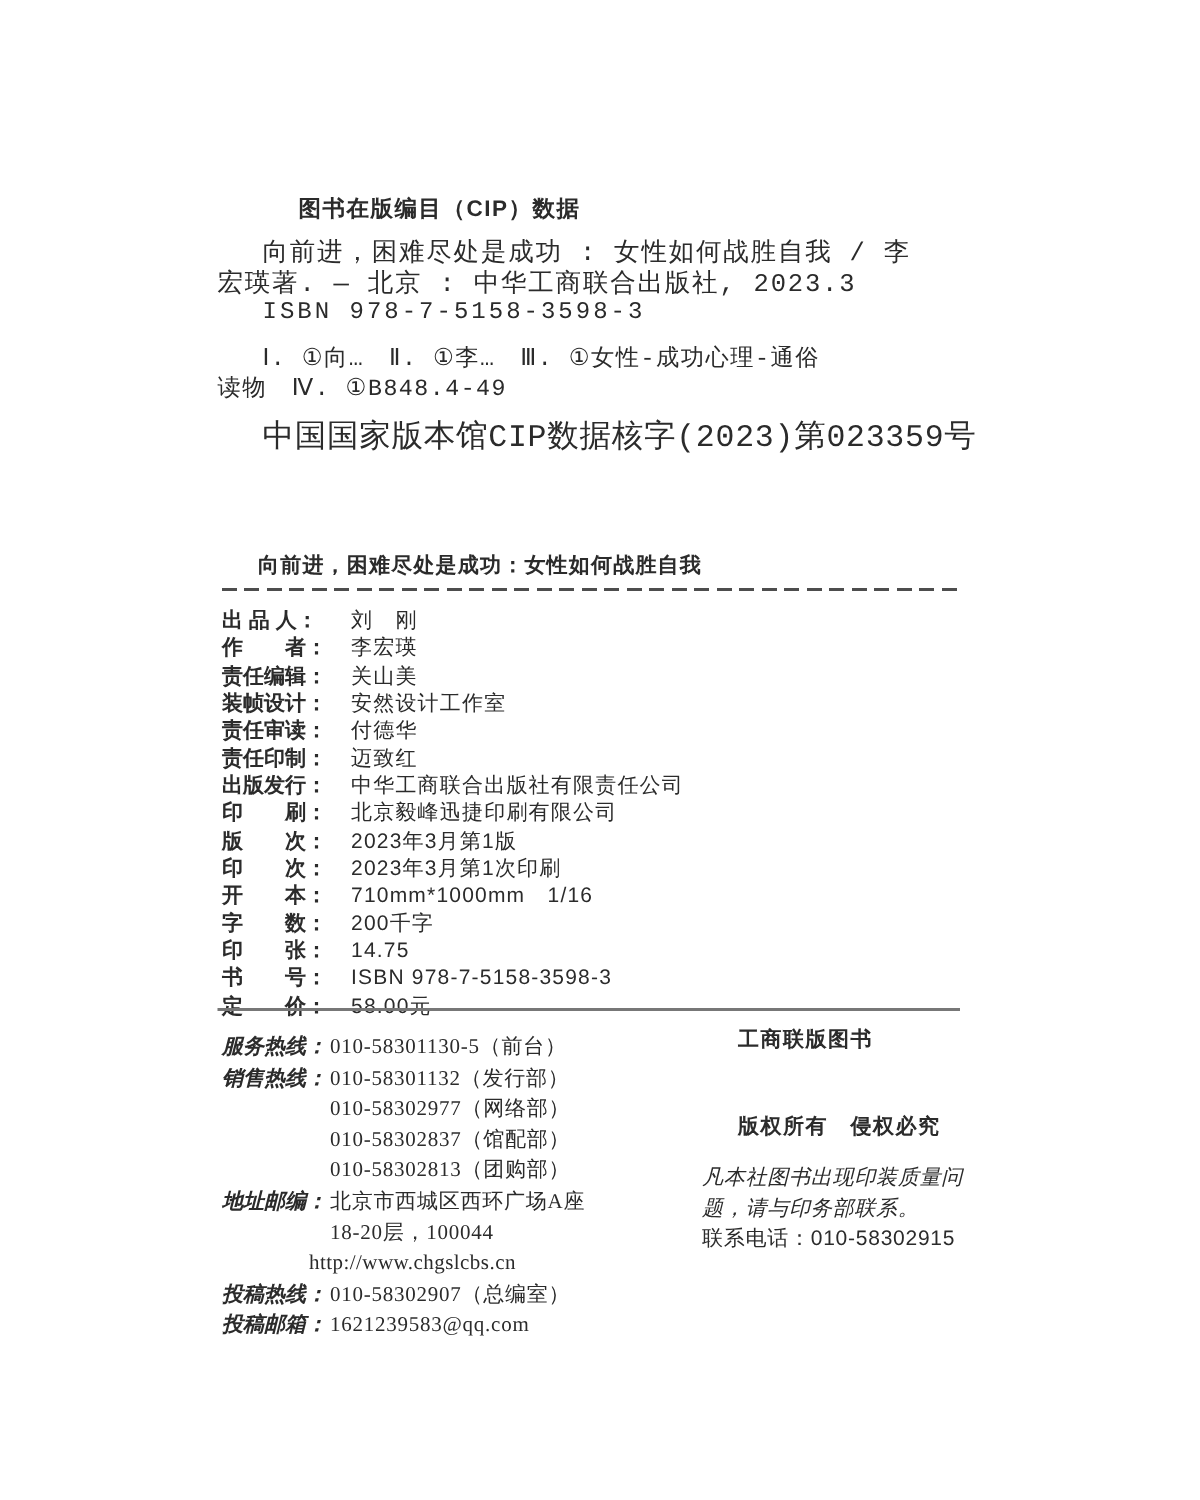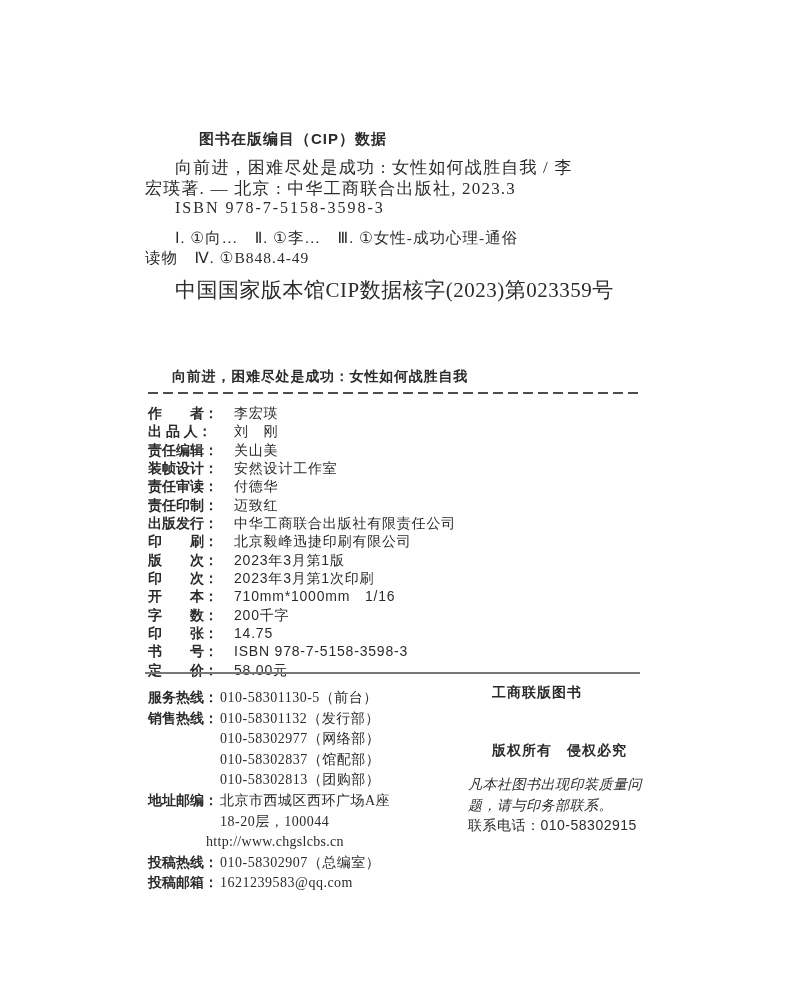--- a/index.html
+++ b/index.html
@@ -6,21 +6,21 @@
   html,body { width:800px; height:1000px; }
   body {
     background:#ffffff;
     color:#2b2b2b;
     font-family:"Liberation Sans", sans-serif;
     position:relative;
     overflow:hidden;
   }
   .abs { position:absolute; }
   .b { font-weight:700;padding-left:24px; }
-  .serif { font-family:Liberation Serif, serif; }
+  .serif { font-family:Liberation Mono, monospace; }
 
   
   .cip-heading { left:175px; top:130px; font-size:15px; letter-spacing:1px; }
   .cip-l1 { left:175px; top:156px; font-size:17px; letter-spacing:1.2px; }
   .cip-l2 { left:145px; top:177px; font-size:17px; letter-spacing:1.2px; }
   .cip-isbn { left:175px; top:199px; font-size:16px; letter-spacing:2px; }
   .cip-c1 { left:175px; top:228px; font-size:15.5px; letter-spacing:1px; }
   .cip-c2 { left:145px; top:248px; font-size:15.5px; letter-spacing:1px; }
   .cip-rec { left:175px; top:276px; font-size:21px; letter-spacing:0.5px; }
 
@@ -35,21 +35,21 @@
   .details { left:148px; top:404px; font-size:14px; }
   .drow { height:18.35px; line-height:18.35px; white-space:nowrap; }
   .dlbl { display:inline-block; min-width:70px; font-weight:700; }
   .dval { margin-left:16px; letter-spacing:0.8px; }
 
   .solid-rule { left:145px; top:672px; width:495px; height:2px; background:#777; }
 
   
   .contact { left:148px; top:687px; font-size:14px; }
   .crow { height:20.6px; line-height:20.6px; white-space:nowrap; }
-  .clbl { display:inline-block; width:70px; font-weight:700; }
+  .clbl { display:inline-block; width:70px; font-weight:700;font-style:italic; }
   .cval { margin-left:2px; letter-spacing:0.5px; font-family:"Liberation Serif", serif; }
   .cfull { margin-left:-12px; letter-spacing:0.3px; font-family:"Liberation Serif", serif; }
 
   
   .brand   { left:468px; top:684px; font-size:14px; letter-spacing:1px; }
   .rights  { left:468px; top:742px; font-size:14px; letter-spacing:1px; }
   .quality { left:468px; top:774px; font-size:14px; line-height:21px; letter-spacing:0.5px;font-style:italic; }
   .cphone  { left:468px; top:817px; font-size:14px; letter-spacing:0.5px; }
 </style>
 </head>
@@ -62,22 +62,22 @@
   <div class="abs cip-l2 serif">宏瑛著. — 北京 : 中华工商联合出版社, 2023.3</div>
   <div class="abs cip-isbn serif">ISBN 978-7-5158-3598-3</div>
   <div class="abs cip-c1 serif">Ⅰ. ①向…　Ⅱ. ①李…　Ⅲ. ①女性-成功心理-通俗</div>
   <div class="abs cip-c2 serif">读物　Ⅳ. ①B848.4-49</div>
   <div class="abs cip-rec serif">中国国家版本馆CIP数据核字(2023)第023359号</div>
 
   <div class="abs book-title b">向前进，困难尽处是成功：女性如何战胜自我</div>
   <div class="abs dash-rule"></div>
 
   <div class="abs details">
+    <div class="drow"><span class="dlbl">出 品 人：</span><span class="dval">刘　刚</span></div>
     <div class="drow"><span class="dlbl">作　　者：</span><span class="dval">李宏瑛</span></div>
-    <div class="drow"><span class="dlbl">出 品 人：</span><span class="dval">刘　刚</span></div>
     <div class="drow"><span class="dlbl">责任编辑：</span><span class="dval">关山美</span></div>
     <div class="drow"><span class="dlbl">装帧设计：</span><span class="dval">安然设计工作室</span></div>
     <div class="drow"><span class="dlbl">责任审读：</span><span class="dval">付德华</span></div>
     <div class="drow"><span class="dlbl">责任印制：</span><span class="dval">迈致红</span></div>
     <div class="drow"><span class="dlbl">出版发行：</span><span class="dval">中华工商联合出版社有限责任公司</span></div>
     <div class="drow"><span class="dlbl">印　　刷：</span><span class="dval">北京毅峰迅捷印刷有限公司</span></div>
     <div class="drow"><span class="dlbl">版　　次：</span><span class="dval">2023年3月第1版</span></div>
     <div class="drow"><span class="dlbl">印　　次：</span><span class="dval">2023年3月第1次印刷</span></div>
     <div class="drow"><span class="dlbl">开　　本：</span><span class="dval">710mm*1000mm　1/16</span></div>
     <div class="drow"><span class="dlbl">字　　数：</span><span class="dval">200千字</span></div>

